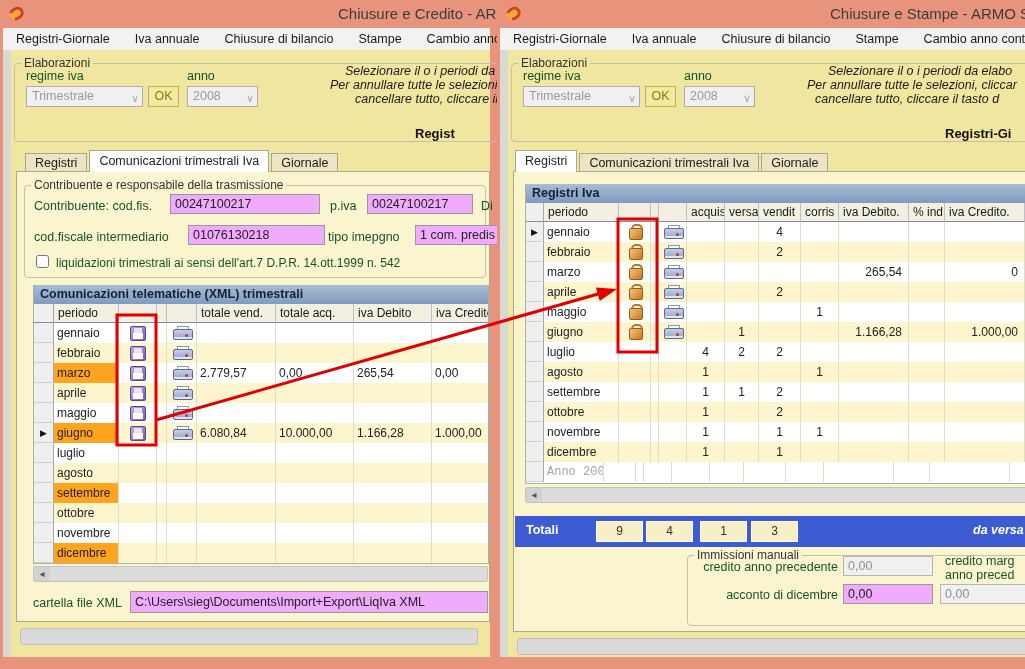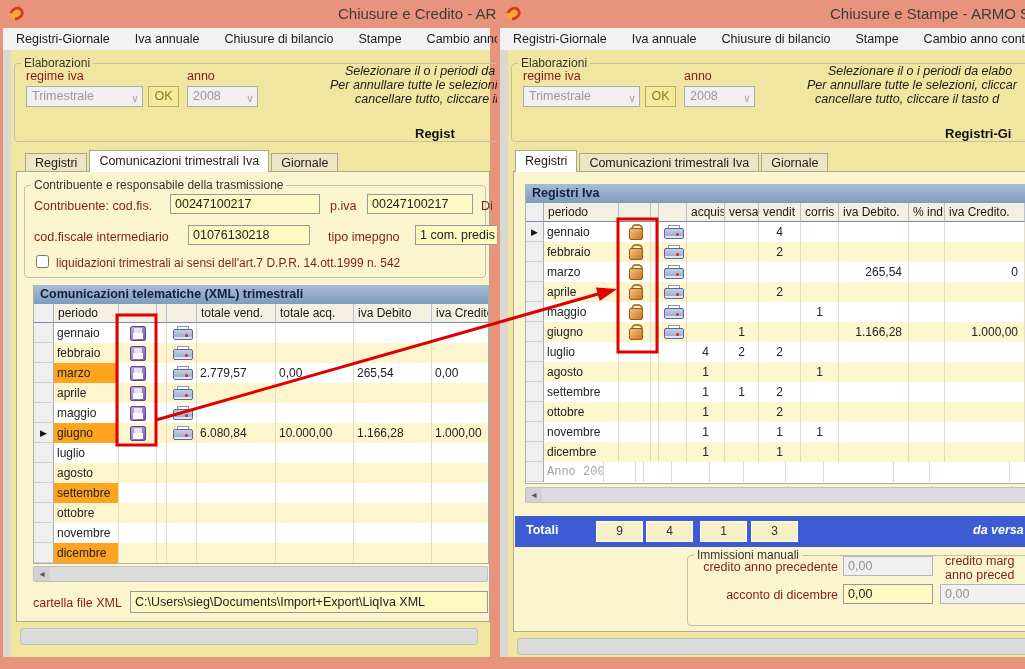--- a/index.html
+++ b/index.html
@@ -14,34 +14,34 @@
   .title-text { position:absolute; top:5px; font-size:15px; color:#3c3c3c; white-space:nowrap; }
   .menubar { position:absolute; top:28px; height:22px; background:#f2f2f2;
     display:flex; align-items:center; gap:25px; padding-left:13px; }
   .menu-item { font-size:12.5px; color:#1a1a1a; white-space:nowrap; cursor:default; }
   .menu-item.bold { font-weight:normal; }
   .client-bg, .gutter { position:absolute; top:50px; height:607px; }
   .client-bg { left:3px; background:#f0e6a0; }
   .gutter { left:3px; width:8px; background:#d9d9d2; }
   fieldset { position:absolute; border:1px solid #c3bfa8; border-radius:4px; background:transparent; }
   legend { font-size:12px; color:#333; padding:0 3px; margin-left:6px; }
-  .lbl { position:absolute; font-size:12.5px; color:#7f1d1d; white-space:nowrap; }
+  .lbl { position:absolute; font-size:12.5px; color:#14532d; white-space:nowrap; }
   .combo { position:absolute; height:21px; background:#f0f0f0; border:1px solid #adadad;
     color:#9a9a9a; font-size:12.5px; line-height:19px; padding-left:5px; }
   .combo .arrow { position:absolute; right:3px; top:2px; color:#a8a8a8; font-size:11px; }
   .btn-ok { position:absolute; width:31px; height:21px; background:#f3e9a0; border:1px solid #c0b050;
     color:#8a7c10; font-size:12.5px; text-align:center; line-height:19px; }
   .info-line { position:absolute; font-size:12.5px; font-style:italic; color:#1c1c1c; white-space:nowrap; }
   .section-bold { position:absolute; font-weight:bold; font-size:13px; color:#111; white-space:nowrap; }
   .tabs { position:absolute; display:flex; align-items:flex-end; gap:2px; }
   .tab { height:19px; padding:0 9px; background:#ece4c2; border:1px solid #a8a690; border-bottom:none;
     font-size:12.5px; line-height:18px; color:#222; white-space:nowrap; }
   .tab.active { height:22px; background:#fff; line-height:21px; position:relative; z-index:3; }
   .tabpanel { position:absolute; background:#fbf5cf; border:1px solid #aba98f; }
-  .input { position:absolute; height:20px; border:1px solid #999; background:#fef9c3;
+  .input { position:absolute; height:20px; border:1px solid #999; background:#f0abfc;
     font-family:"Liberation Sans",sans-serif; font-size:12.5px; color:#222; padding:0 4px; }
   .input.disabled { background:#f0f0f0; color:#8f8f8f; border-color:#b5b5b5; }
   .checkbox { position:absolute; width:13px; height:13px; background:#fff; border:1px solid #8a8a8a; }
   .grid { position:absolute; overflow:hidden; background:#fff; border:1px solid #b0b0a0; border-top:none; }
   .grid-title { height:19px; background:linear-gradient(#a8bdd5,#7f9bbe); color:#14213d;
     font-weight:bold; font-size:12.5px; line-height:18px; padding-left:6px; }
   .g-row, .g-header { display:flex; height:20px; }
   .g-header { height:19px; }
   .hcell { background:#f3efe1; border-right:1px solid #b9c0d2; border-bottom:1px solid #7d8cac;
     font-size:12px; color:#1a1a1a; line-height:18px; padding-left:4px; white-space:nowrap; overflow:hidden; flex:none; }
@@ -135,21 +135,21 @@
 
     <fieldset style="left:24px; top:178px; width:462px; height:100px;">
       <legend>Contribuente e responsabile della trasmissione</legend>
     </fieldset>
     <div class="lbl" style="left:34px; top:199px;">Contribuente: cod.fis.</div>
     <input class="input" style="left: 170px; top: 194px; width: 150px;" value="00247100217">
     <div class="lbl" style="left:330px; top:199px;">p.iva</div>
     <input class="input" style="left: 367px; top: 194px; width: 106px;" value="00247100217">
     <div class="lbl" style="left:481px; top:199px;">Di</div>
     <div class="lbl" style="left:34px; top:230px;">cod.fiscale intermediario</div>
-    <input class="input" style="left: 188px; top: 225px; width: 122px;" value="01076130218">
+    <input class="input" style="left: 188px; top: 225px; width: 137px;" value="01076130218">
     <div class="lbl" style="left:328px; top:230px;">tipo imepgno</div>
     <input class="input" style="left: 415px; top: 225px; width: 85px;" value="1 com. predis">
     <input type="checkbox" class="checkbox" style="left: 36px; top: 255px;">
     <div class="lbl" style="left:56px; top:256px; font-size:12px;">liquidazioni trimestrali ai sensi dell'art.7 D.P.R. 14.ott.1999 n. 542</div>
 
     <div class="grid" style="left:33px; top:285px; width:456px; height:279px;">
       <div class="grid-title">Comunicazioni telematiche (XML) trimestrali</div>
       <div class="g-header" id="grid-left-header">
           <div class="hcell selcol" style="width: 20px;"></div>
           <div class="hcell" style="width: 65px;">periodo</div>

